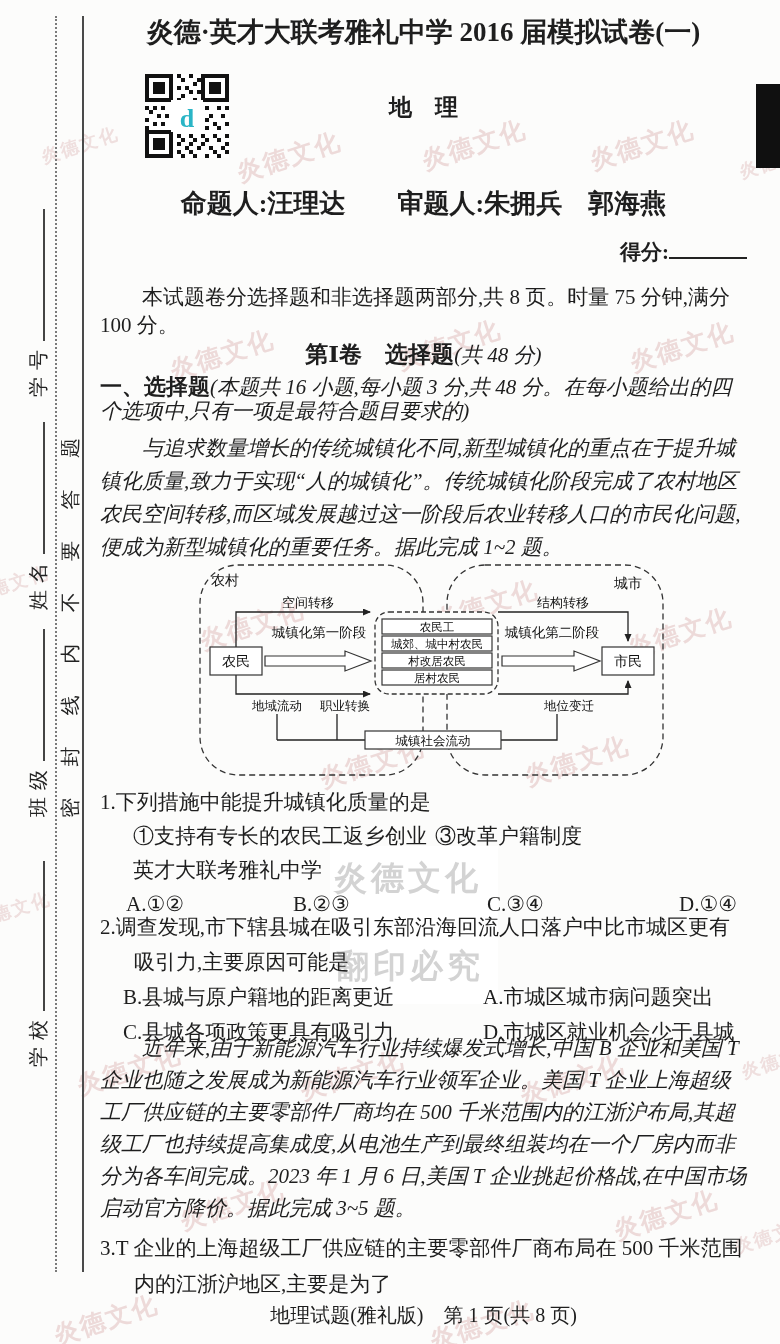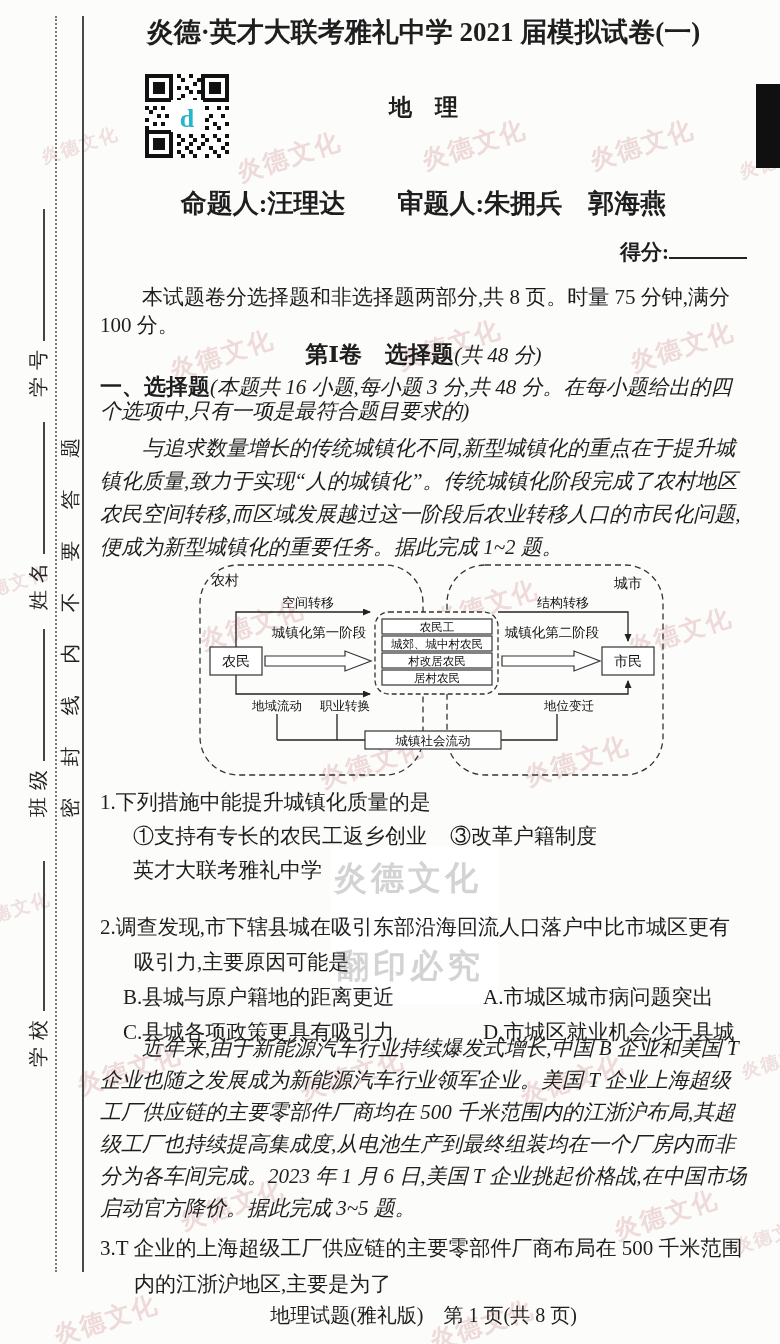--- a/index.html
+++ b/index.html
@@ -39,21 +39,21 @@
   .part .ph{font-style:normal;font-size:22px;}
   .passage{font-size:21px;font-style:italic;text-indent:2em;}
   .p1{top:432px;line-height:33px;}
   .p2{top:1032px;line-height:32px;}
   .diagram{position:absolute;top:560px;left:95px;z-index:2;}
   .q{font-size:21px;}
   .q1{top:785px;line-height:34px;}
   .q2{top:910px;line-height:35px;}
   .q3{top:1230px;line-height:36px;}
   .hang{padding-left:34px;text-indent:-34px;}
-  .subrow{display:flex;gap:23px;padding-left:33px;text-align:center;}
+  .subrow{display:flex;gap:8px;padding-left:33px;text-align:center;}
   .optrow{position:relative;height:34px;}
   .optrow span{position:absolute;}
   .o-a{left:26px;}.o-b{left:193px;}.o-c{left:387px;}.o-d{left:579px;}
   .optgrid{display:grid;grid-template-columns:360px 1fr;padding-left:23px;}
   .footer{top:1302px;text-align:center;font-size:20px;}
   svg text{font-family:"Liberation Serif","DejaVu Serif",serif;}
 </style>
 </head>
 <body>
 
@@ -114,21 +114,21 @@
     <span>线</span>
     <span>内</span>
     <span>不</span>
     <span>要</span>
     <span>答</span>
     <span>题</span>
   </div>
 
   <div class="content">
 
-    <div class="blk exam-title">炎德·英才大联考雅礼中学 2021 届模拟试卷(一)</div>
+    <div class="blk exam-title">炎德·英才大联考雅礼中学 2016 届模拟试卷(一)</div>
 
     <svg class="qr" width="84" height="84" viewBox="0 0 84 84">
       <rect x="0" y="0" width="84" height="84" fill="#fff"></rect>
       <g fill="#111">
         <path fill-rule="evenodd" d="M0 0h28v28H0z M4 4h20v20H4z"></path>
           <rect x="8" y="8" width="12" height="12"></rect>
         <path fill-rule="evenodd" d="M56 0h28v28H56z M60 4h20v20H60z"></path>
           <rect x="64" y="8" width="12" height="12"></rect>
         <path fill-rule="evenodd" d="M0 56h28v28H0z M4 60h20v20H4z"></path>
           <rect x="8" y="64" width="12" height="12"></rect>
@@ -209,20 +209,26 @@
 
     <div class="blk q q1">
       <div class="hang">1.下列措施中能提升城镇化质量的是</div>
       <div class="subrow">
         <span>①支持有专长的农民工返乡创业</span>
         <span>③改革户籍制度</span>
       </div>
       <div class="subrow">
         <span>英才大联考雅礼中学</span>
       </div>
+      <div class="optrow">
+        <span class="o-a">A.①②</span>
+        <span class="o-b">B.②③</span>
+        <span class="o-c">C.③④</span>
+        <span class="o-d">D.①④</span>
+      </div>
     </div>
 
     <div class="blk q q2">
       <div class="hang">2.调查发现,市下辖县城在吸引东部沿海回流人口落户中比市城区更有吸引力,主要原因可能是</div>
       <div class="optgrid">
         <span>B.县城与原户籍地的距离更近</span>
         <span>A.市城区城市病问题突出</span>
         <span>C.县城各项政策更具有吸引力</span>
         <span>D.市城区就业机会少于县城</span>
       </div>

